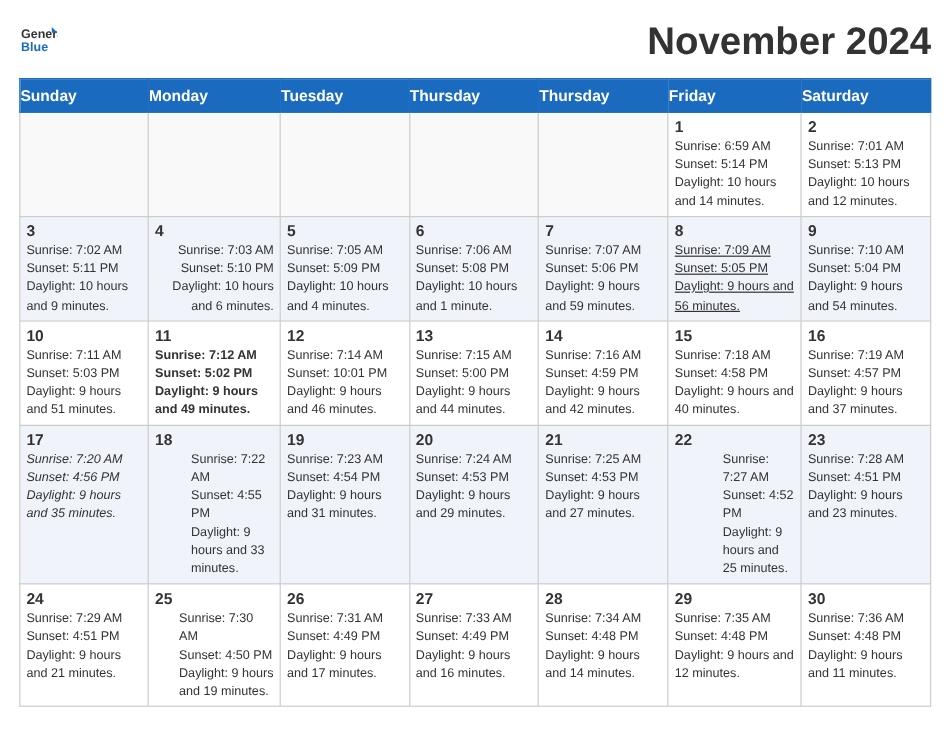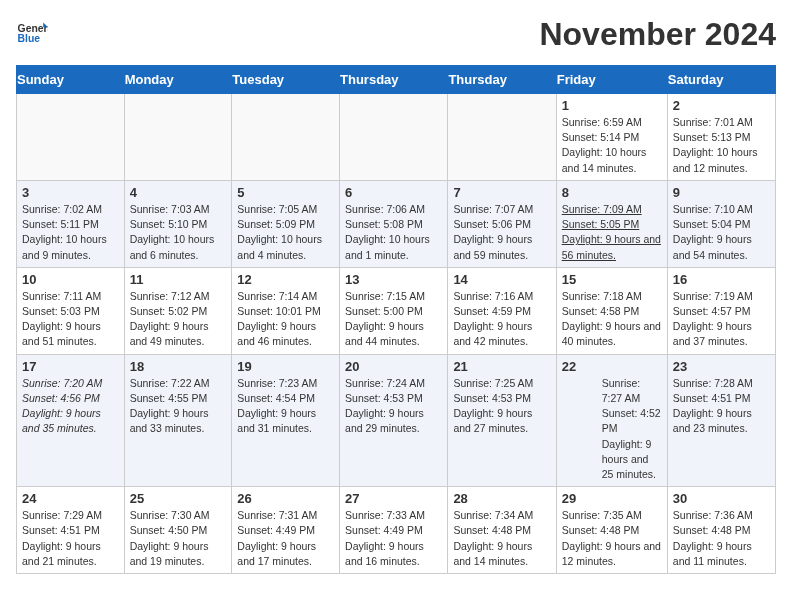--- a/index.html
+++ b/index.html
@@ -105,21 +105,21 @@
       </tr>
       <tr class="row-alt">
         <td>
           <div class="day-num">3</div>
           <div class="day-info" style="white-space: pre-line;">Sunrise: 7:02 AM
 Sunset: 5:11 PM
 Daylight: 10 hours and 9 minutes.</div>
         </td>
         <td>
           <div class="day-num">4</div>
-          <div class="day-info" style="white-space: pre-line;">Sunrise: 7:03 AM
+          <div class="day-info" style="white-space: pre-line; text-align: right;">Sunrise: 7:03 AM
 Sunset: 5:10 PM
 Daylight: 10 hours and 6 minutes.</div>
         </td>
         <td>
           <div class="day-num">5</div>
           <div class="day-info" style="white-space: pre-line;">Sunrise: 7:05 AM
 Sunset: 5:09 PM
 Daylight: 10 hours and 4 minutes.</div>
         </td>
         <td>
@@ -149,21 +149,21 @@
       </tr>
       <tr>
         <td>
           <div class="day-num">10</div>
           <div class="day-info" style="white-space: pre-line;">Sunrise: 7:11 AM
 Sunset: 5:03 PM
 Daylight: 9 hours and 51 minutes.</div>
         </td>
         <td>
           <div class="day-num">11</div>
-          <div class="day-info" style="white-space: pre-line;">Sunrise: 7:12 AM
+          <div class="day-info" style="white-space: pre-line; font-weight: bold;">Sunrise: 7:12 AM
 Sunset: 5:02 PM
 Daylight: 9 hours and 49 minutes.</div>
         </td>
         <td>
           <div class="day-num">12</div>
           <div class="day-info" style="white-space: pre-line;">Sunrise: 7:14 AM
 Sunset: 10:01 PM
 Daylight: 9 hours and 46 minutes.</div>
         </td>
         <td>
@@ -193,21 +193,21 @@
       </tr>
       <tr class="row-alt">
         <td>
           <div class="day-num">17</div>
           <div class="day-info" style="white-space: pre-line; font-style: italic;">Sunrise: 7:20 AM
 Sunset: 4:56 PM
 Daylight: 9 hours and 35 minutes.</div>
         </td>
         <td>
           <div class="day-num">18</div>
-          <div class="day-info" style="white-space: pre-line;">Sunrise: 7:22 AM
+          <div class="day-info" style="white-space: pre-line; margin-left: 30px;">Sunrise: 7:22 AM
 Sunset: 4:55 PM
 Daylight: 9 hours and 33 minutes.</div>
         </td>
         <td>
           <div class="day-num">19</div>
           <div class="day-info" style="white-space: pre-line;">Sunrise: 7:23 AM
 Sunset: 4:54 PM
 Daylight: 9 hours and 31 minutes.</div>
         </td>
         <td>
@@ -237,21 +237,21 @@
       </tr>
       <tr>
         <td>
           <div class="day-num">24</div>
           <div class="day-info" style="white-space: pre-line;">Sunrise: 7:29 AM
 Sunset: 4:51 PM
 Daylight: 9 hours and 21 minutes.</div>
         </td>
         <td>
           <div class="day-num">25</div>
-          <div class="day-info" style="white-space: pre-line;">Sunrise: 7:30 AM
+          <div class="day-info" style="white-space: pre-line; margin-left: 20px;">Sunrise: 7:30 AM
 Sunset: 4:50 PM
 Daylight: 9 hours and 19 minutes.</div>
         </td>
         <td>
           <div class="day-num">26</div>
           <div class="day-info" style="white-space: pre-line;">Sunrise: 7:31 AM
 Sunset: 4:49 PM
 Daylight: 9 hours and 17 minutes.</div>
         </td>
         <td>

